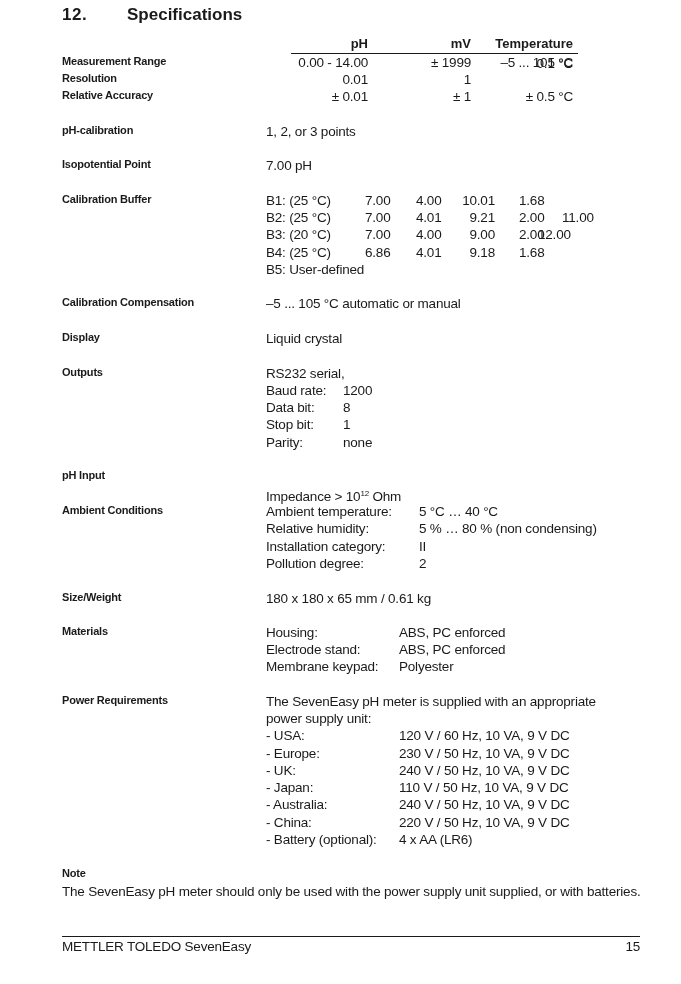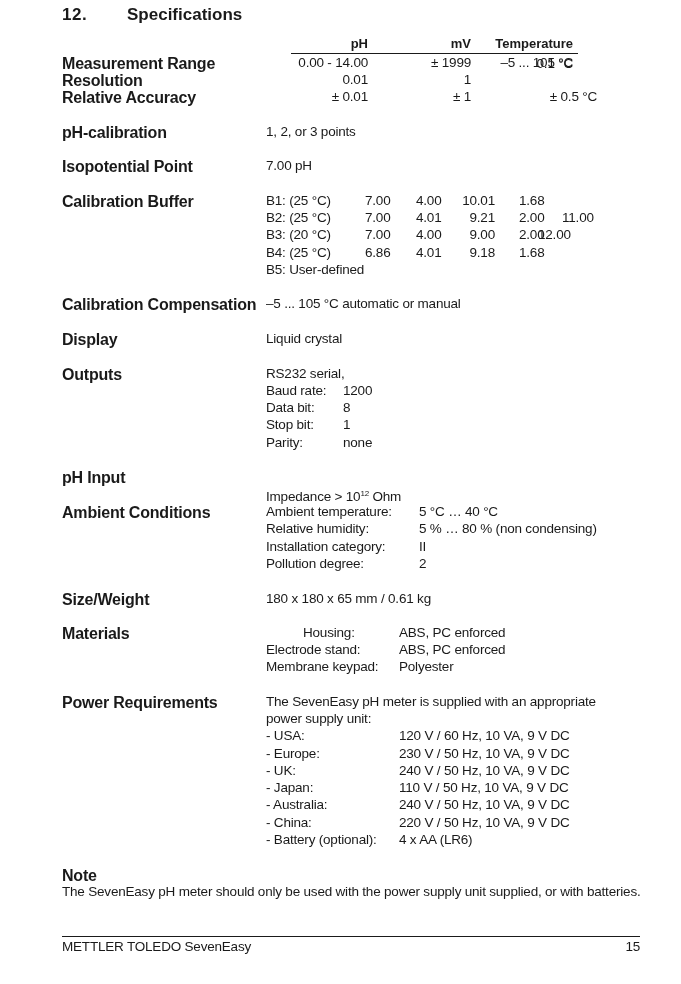--- a/index.html
+++ b/index.html
@@ -1,21 +1,21 @@
 <!DOCTYPE html>
 <html><head>
 <meta charset="utf-8">
 <style>
   html, body { margin: 0; padding: 0; background: #ffffff; }
   body { width: 681px; height: 984px; position: relative; overflow: hidden;
          font-family: "Liberation Sans", sans-serif; color: #1a1a1a; font-size: 13.5px; }
   .abs { position: absolute; white-space: nowrap; }
   .title-num { font-weight: bold; font-size: 17px; letter-spacing: 0.5px; }
   .title-text { font-weight: bold; font-size: 17px; }
-  .label { font-weight: bold; font-size: 16px; letter-spacing: -0.2px; }
+  .label { font-weight: bold; font-size: 11px; letter-spacing: -0.2px; }
   .val { font-size: 13.5px; letter-spacing: -0.2px; }
   .r { text-align: right; }
   .hdr { font-weight: bold; font-size: 13px; }
   .hline { position: absolute; height: 1px; background: #1a1a1a; }
   sup { font-size: 8px; vertical-align: 5px; }
 </style>
 </head>
 <body>
 
 <div class="abs title-num" style="left:62px; top:5px;">12.</div>
@@ -33,21 +33,21 @@
   <div class="abs val r" style="left:470px; width:103px; top:55px;">–5 ... 105 °C</div>
 
   <div class="abs label" style="left:62px; top:72px;">Resolution</div>
   <div class="abs val r" style="left:270px; width:98px; top:72px;">0.01</div>
   <div class="abs val r" style="left:390px; width:81px; top:72px;">1</div>
   <div class="abs val r" style="left:470px; width:103px; top:56px;">0.1 °C</div>
 
   <div class="abs label" style="left:62px; top:89px;">Relative Accuracy</div>
   <div class="abs val r" style="left:270px; width:98px; top:89px;">± 0.01</div>
   <div class="abs val r" style="left:390px; width:81px; top:89px;">± 1</div>
-  <div class="abs val r" style="left:470px; width:103px; top:89px;margin-left:24px;">± 0.5 °C</div>
+  <div class="abs val r" style="left:470px; width:103px; top:89px;">± 0.5 °C</div>
 </div>
 
 <div class="abs label" style="left:62px; top:124px;">pH-calibration</div>
 <div class="abs val" style="left:266px; top:124px;">1, 2, or 3 points</div>
 
 <div class="abs label" style="left:62px; top:158px;">Isopotential Point</div>
 <div class="abs val" style="left:266px; top:158px;">7.00 pH</div>
 
 <div>
   <div class="abs label" style="left:62px; top:193px;">Calibration Buffer</div>
@@ -110,21 +110,21 @@
 <div class="abs val" style="left:419px; top:521px;">5 % … 80 % (non condensing)</div>
 <div class="abs val" style="left:266px; top:539px;">Installation category:</div>
 <div class="abs val" style="left:419px; top:539px;">II</div>
 <div class="abs val" style="left:266px; top:556px;">Pollution degree:</div>
 <div class="abs val" style="left:419px; top:556px;">2</div>
 
 <div class="abs label" style="left:62px; top:591px;">Size/Weight</div>
 <div class="abs val" style="left:266px; top:591px;">180 x 180 x 65 mm / 0.61 kg</div>
 
 <div class="abs label" style="left:62px; top:625px;">Materials</div>
-<div class="abs val" style="left:266px; top:625px;margin-left:37px;">Housing:</div>
+<div class="abs val" style="left:266px; top:625px;">Housing:</div>
 <div class="abs val" style="left:399px; top:625px;">ABS, PC enforced</div>
 <div class="abs val" style="left:266px; top:642px;">Electrode stand:</div>
 <div class="abs val" style="left:399px; top:642px;">ABS, PC enforced</div>
 <div class="abs val" style="left:266px; top:659px;">Membrane keypad:</div>
 <div class="abs val" style="left:399px; top:659px;">Polyester</div>
 
 <div class="abs label" style="left:62px; top:694px;">Power Requirements</div>
 <div class="abs val" style="left:266px; top:694px;">The SevenEasy pH meter is supplied with an appropriate</div>
 <div class="abs val" style="left:266px; top:711px;">power supply unit:</div>
 <div class="abs val" style="left:266px; top:728px;">- USA:</div>

